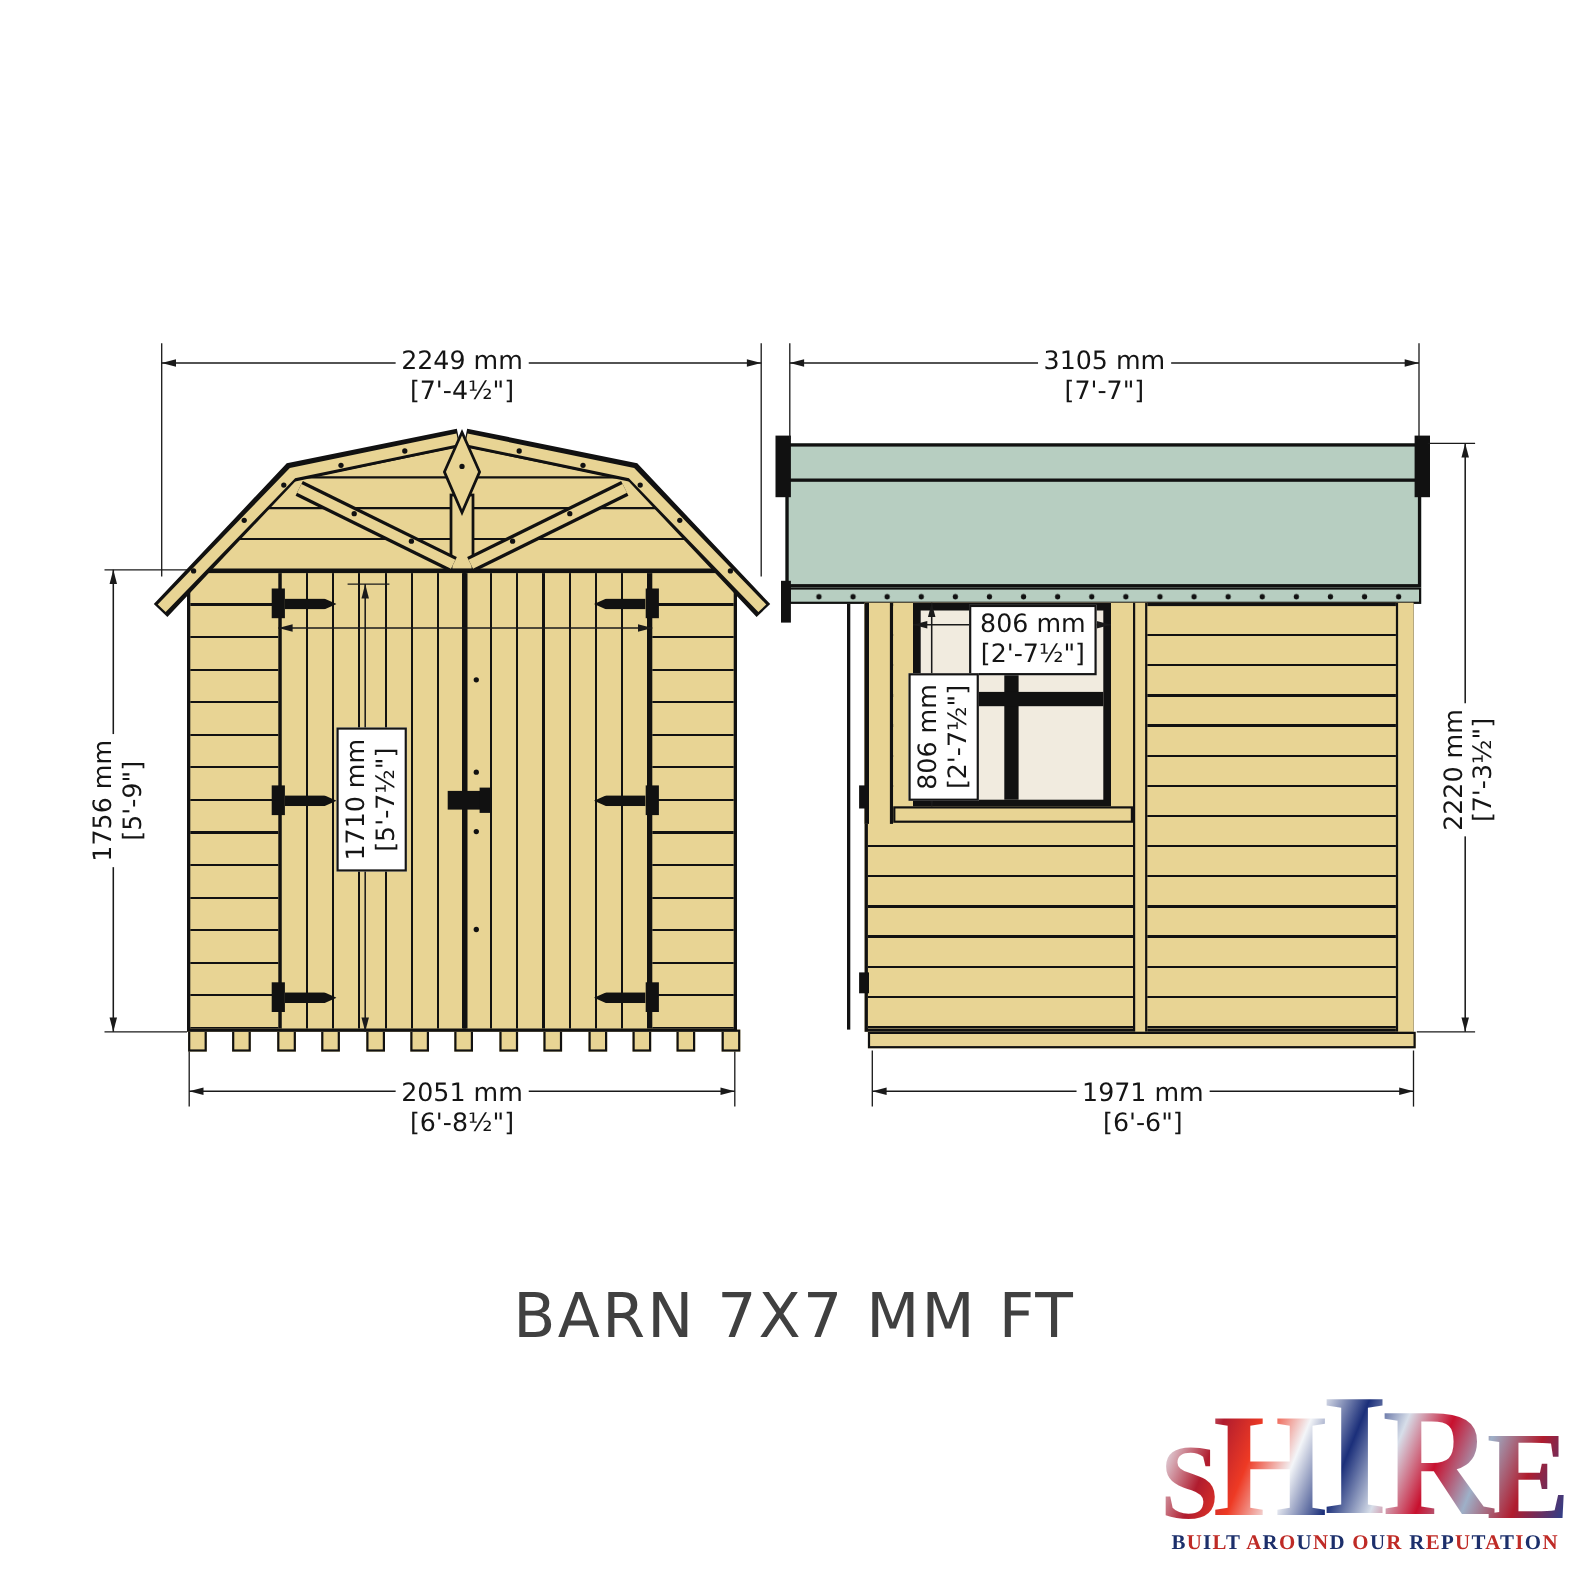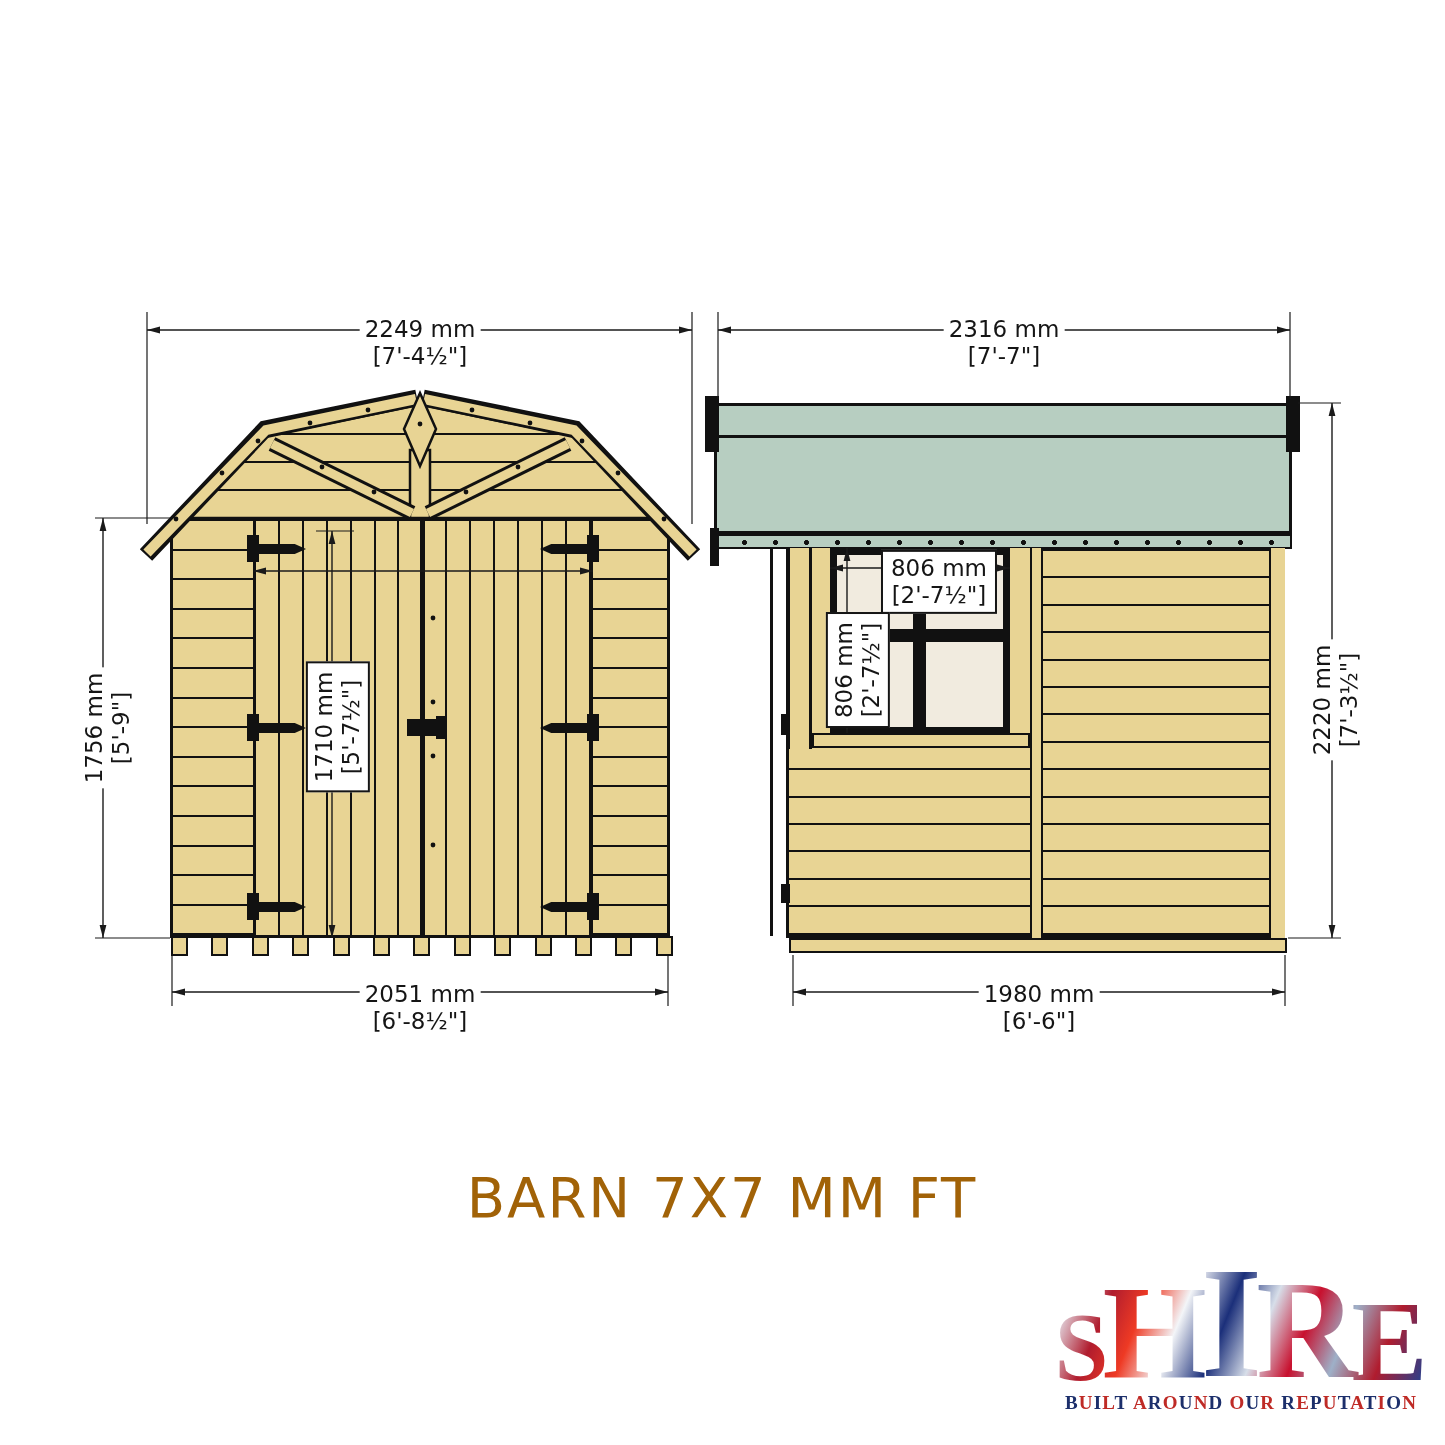--- a/index.html
+++ b/index.html
@@ -59,21 +59,21 @@
   .strim{left:1030px;top:548px;width:13px;height:390px;background:#e8d494;
          border-left:2.5px solid #111;border-right:2.5px solid #111;z-index:1;}
   .scornerR{left:1269px;top:548px;width:16px;height:390px;background:#e8d494;
             border-left:2.5px solid #111;z-index:1;}
   .sskid{left:789px;top:938px;width:498px;height:15px;background:#e8d494;
          border:2.5px solid #111;z-index:1;}
   .knob{background:#111;z-index:3;}
 
   
   .title{position:absolute;left:722px;top:1197px;transform:translate(-50%,-50%);
-         font:56px "DejaVu Sans",sans-serif;color:#a16207;letter-spacing:2px;
+         font:56px "DejaVu Sans",sans-serif;color:#404040;letter-spacing:2px;
          white-space:nowrap;z-index:5;}
   .logo{position:absolute;left:1038px;top:1246px;width:406px;height:172px;z-index:5;}
   .brand{display:flex;align-items:flex-end;justify-content:center;height:142px;
          font-family:"Liberation Serif",serif;font-weight:bold;
          background:linear-gradient(112deg,#c8102e 0%,#e8edf4 10%,#b01c2e 20%,
             #ee3a24 28%,#f3f5f8 37%,#1b2f7a 47%,#d7dee9 56%,#c8102e 65%,
             #9eb0c8 74%,#b01c2e 84%,#26418f 95%);
          -webkit-background-clip:text;background-clip:text;color:transparent;}
   .brand span{display:block;line-height:0.82;margin:0 -3px;}
   .l0{font-size:97px;} .l1{font-size:134px;} .l2{font-size:158px;}
@@ -244,37 +244,37 @@
   <div class="label boxed rot" style="left:338px;top:727px;">
     <div>1710 mm</div>
       <div>[5'-7½"]</div>
   </div>
   <div class="label" style="left:420px;top:1008px;">
     <div>2051 mm</div>
       <div>[6'-8½"]</div>
   </div>
 
   <div class="label" style="left:1004px;top:343px;">
-    <div>2316 mm</div>
+    <div>3105 mm</div>
       <div>[7'-7"]</div>
   </div>
   <div class="label boxed" style="left:939px;top:582px;">
     <div>806 mm</div>
       <div>[2'-7½"]</div>
   </div>
   <div class="label boxed rot" style="left:858px;top:670px;">
     <div>806 mm</div>
       <div>[2'-7½"]</div>
   </div>
   <div class="label rot" style="left:1336px;top:700px;">
     <div>2220 mm</div>
       <div>[7'-3½"]</div>
   </div>
   <div class="label" style="left:1039px;top:1008px;">
-    <div>1980 mm</div>
+    <div>1971 mm</div>
       <div>[6'-6"]</div>
   </div>
 
   <div class="title">BARN 7X7 MM FT</div>
 
   <div class="logo">
     <div class="brand">
       <span class="l0">S</span>
       <span class="l1">H</span>
       <span class="l2">I</span>

